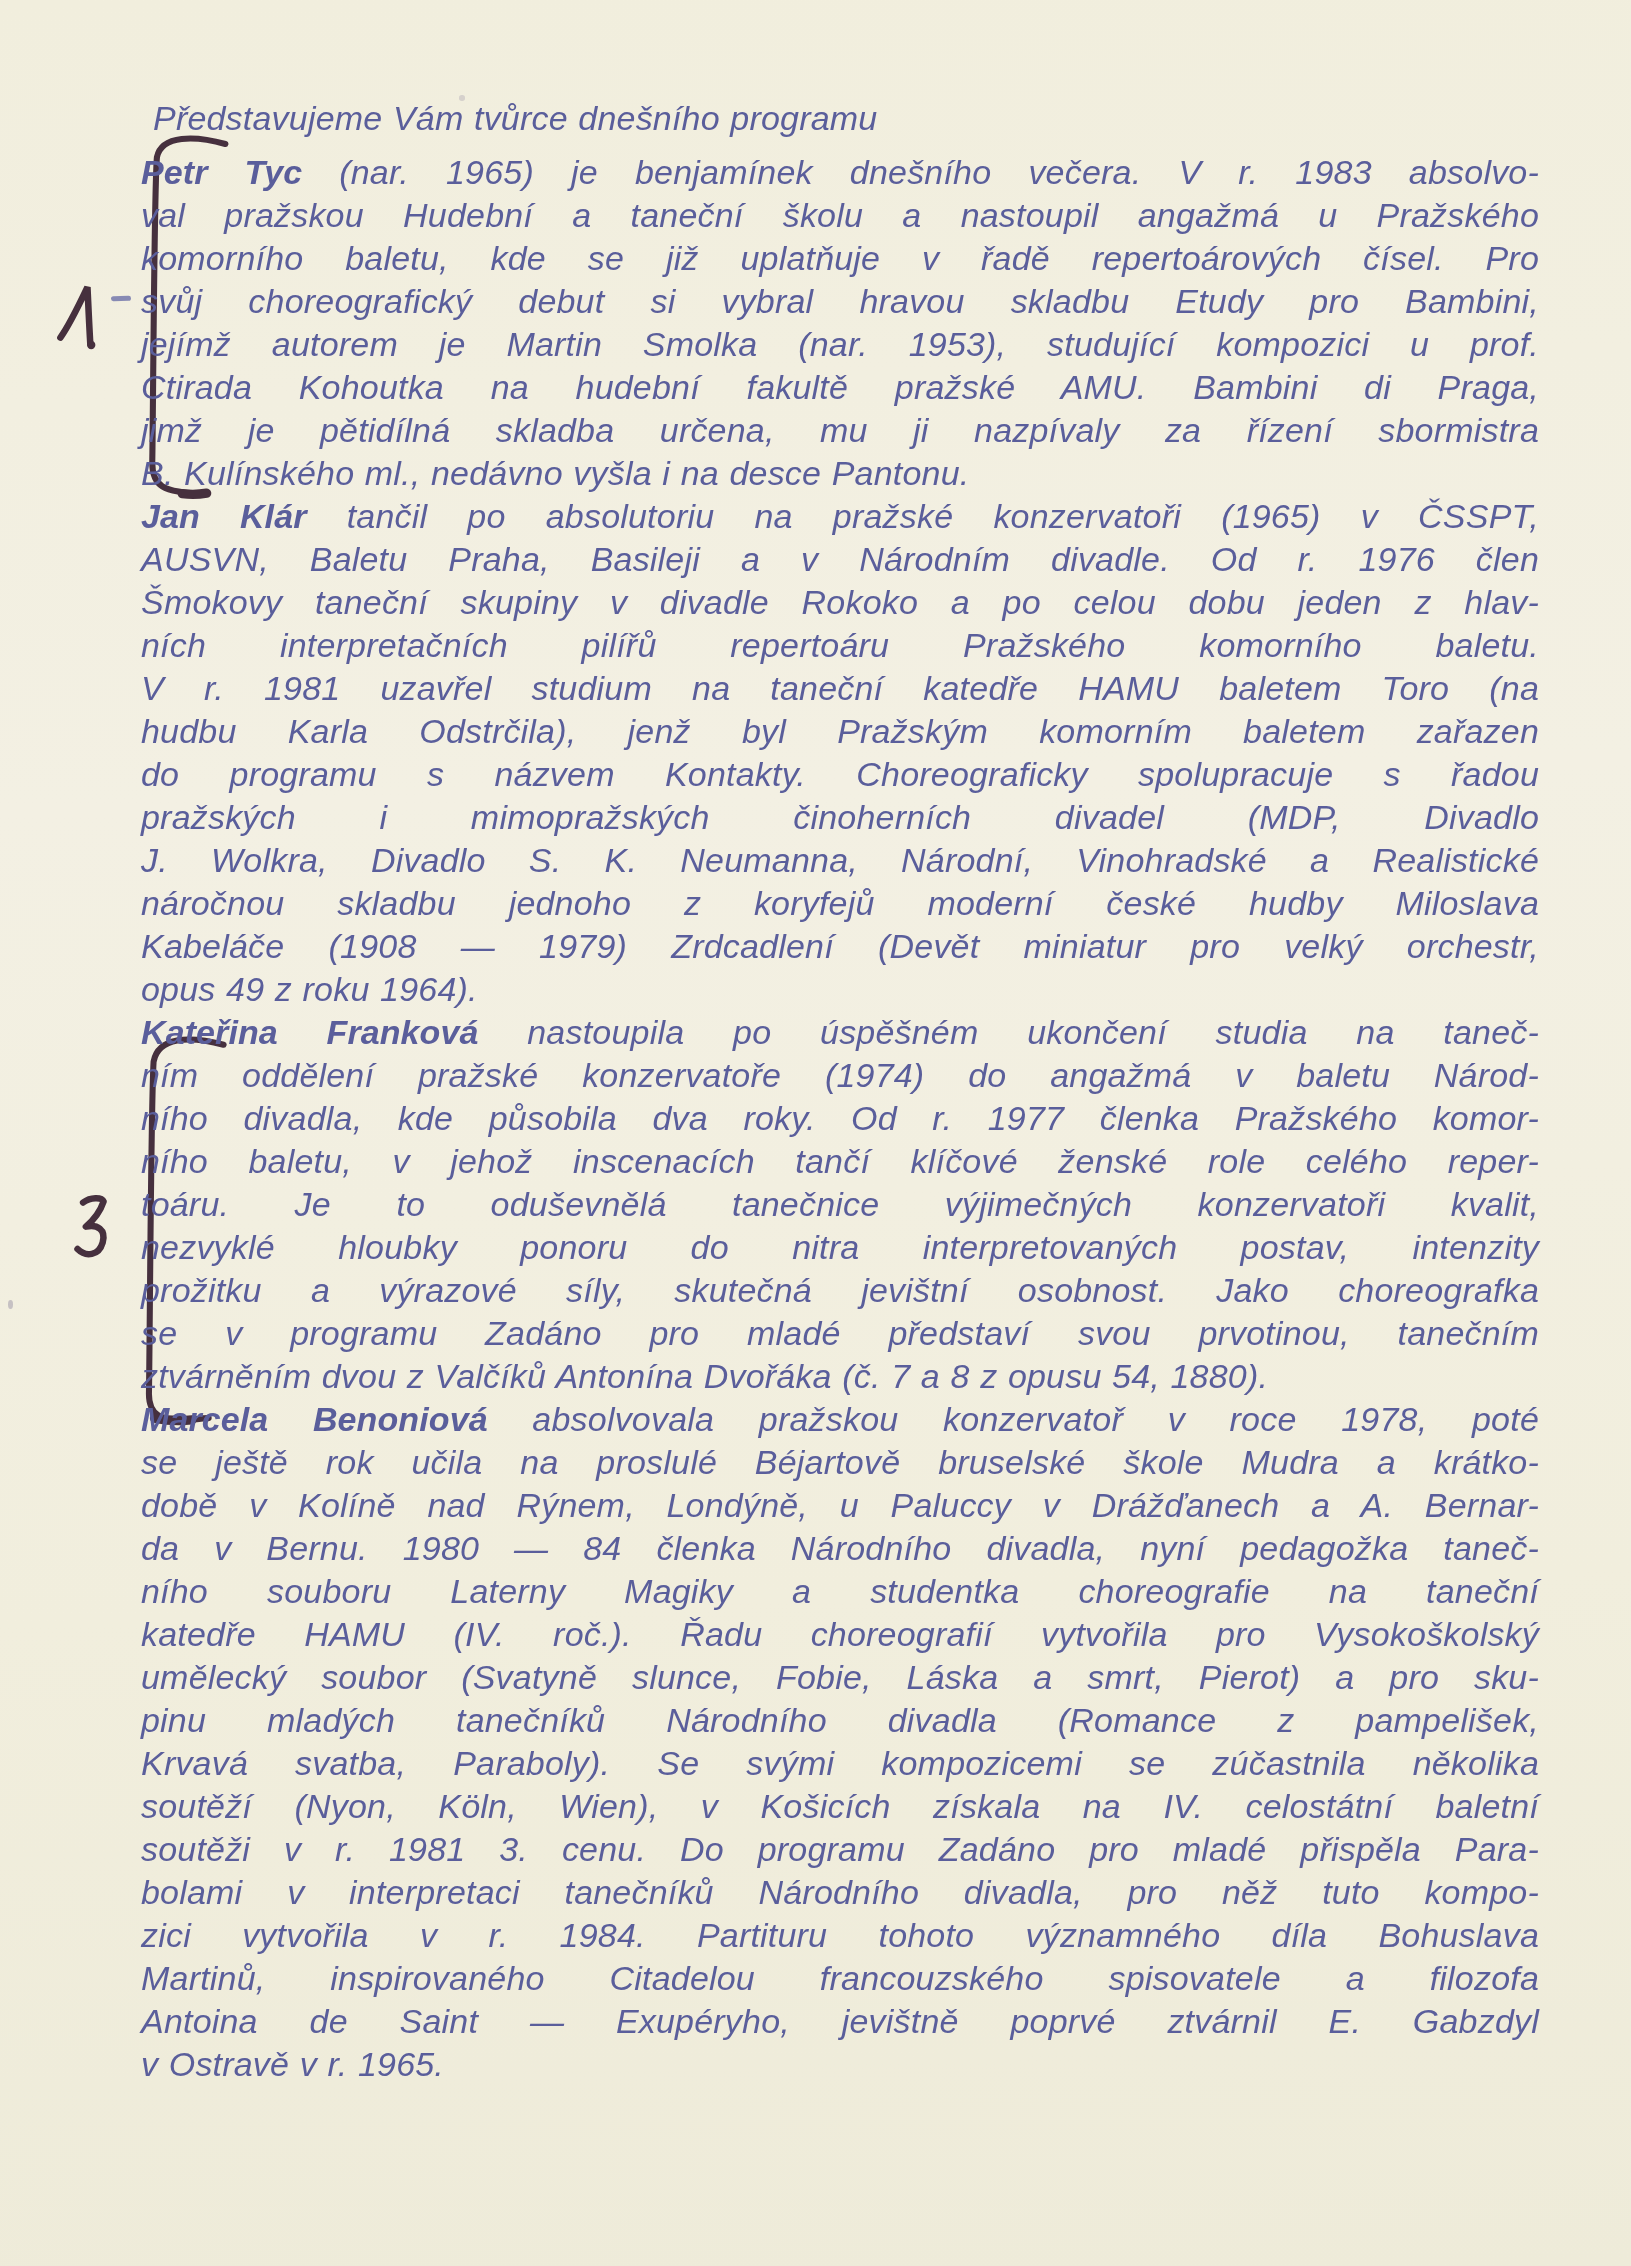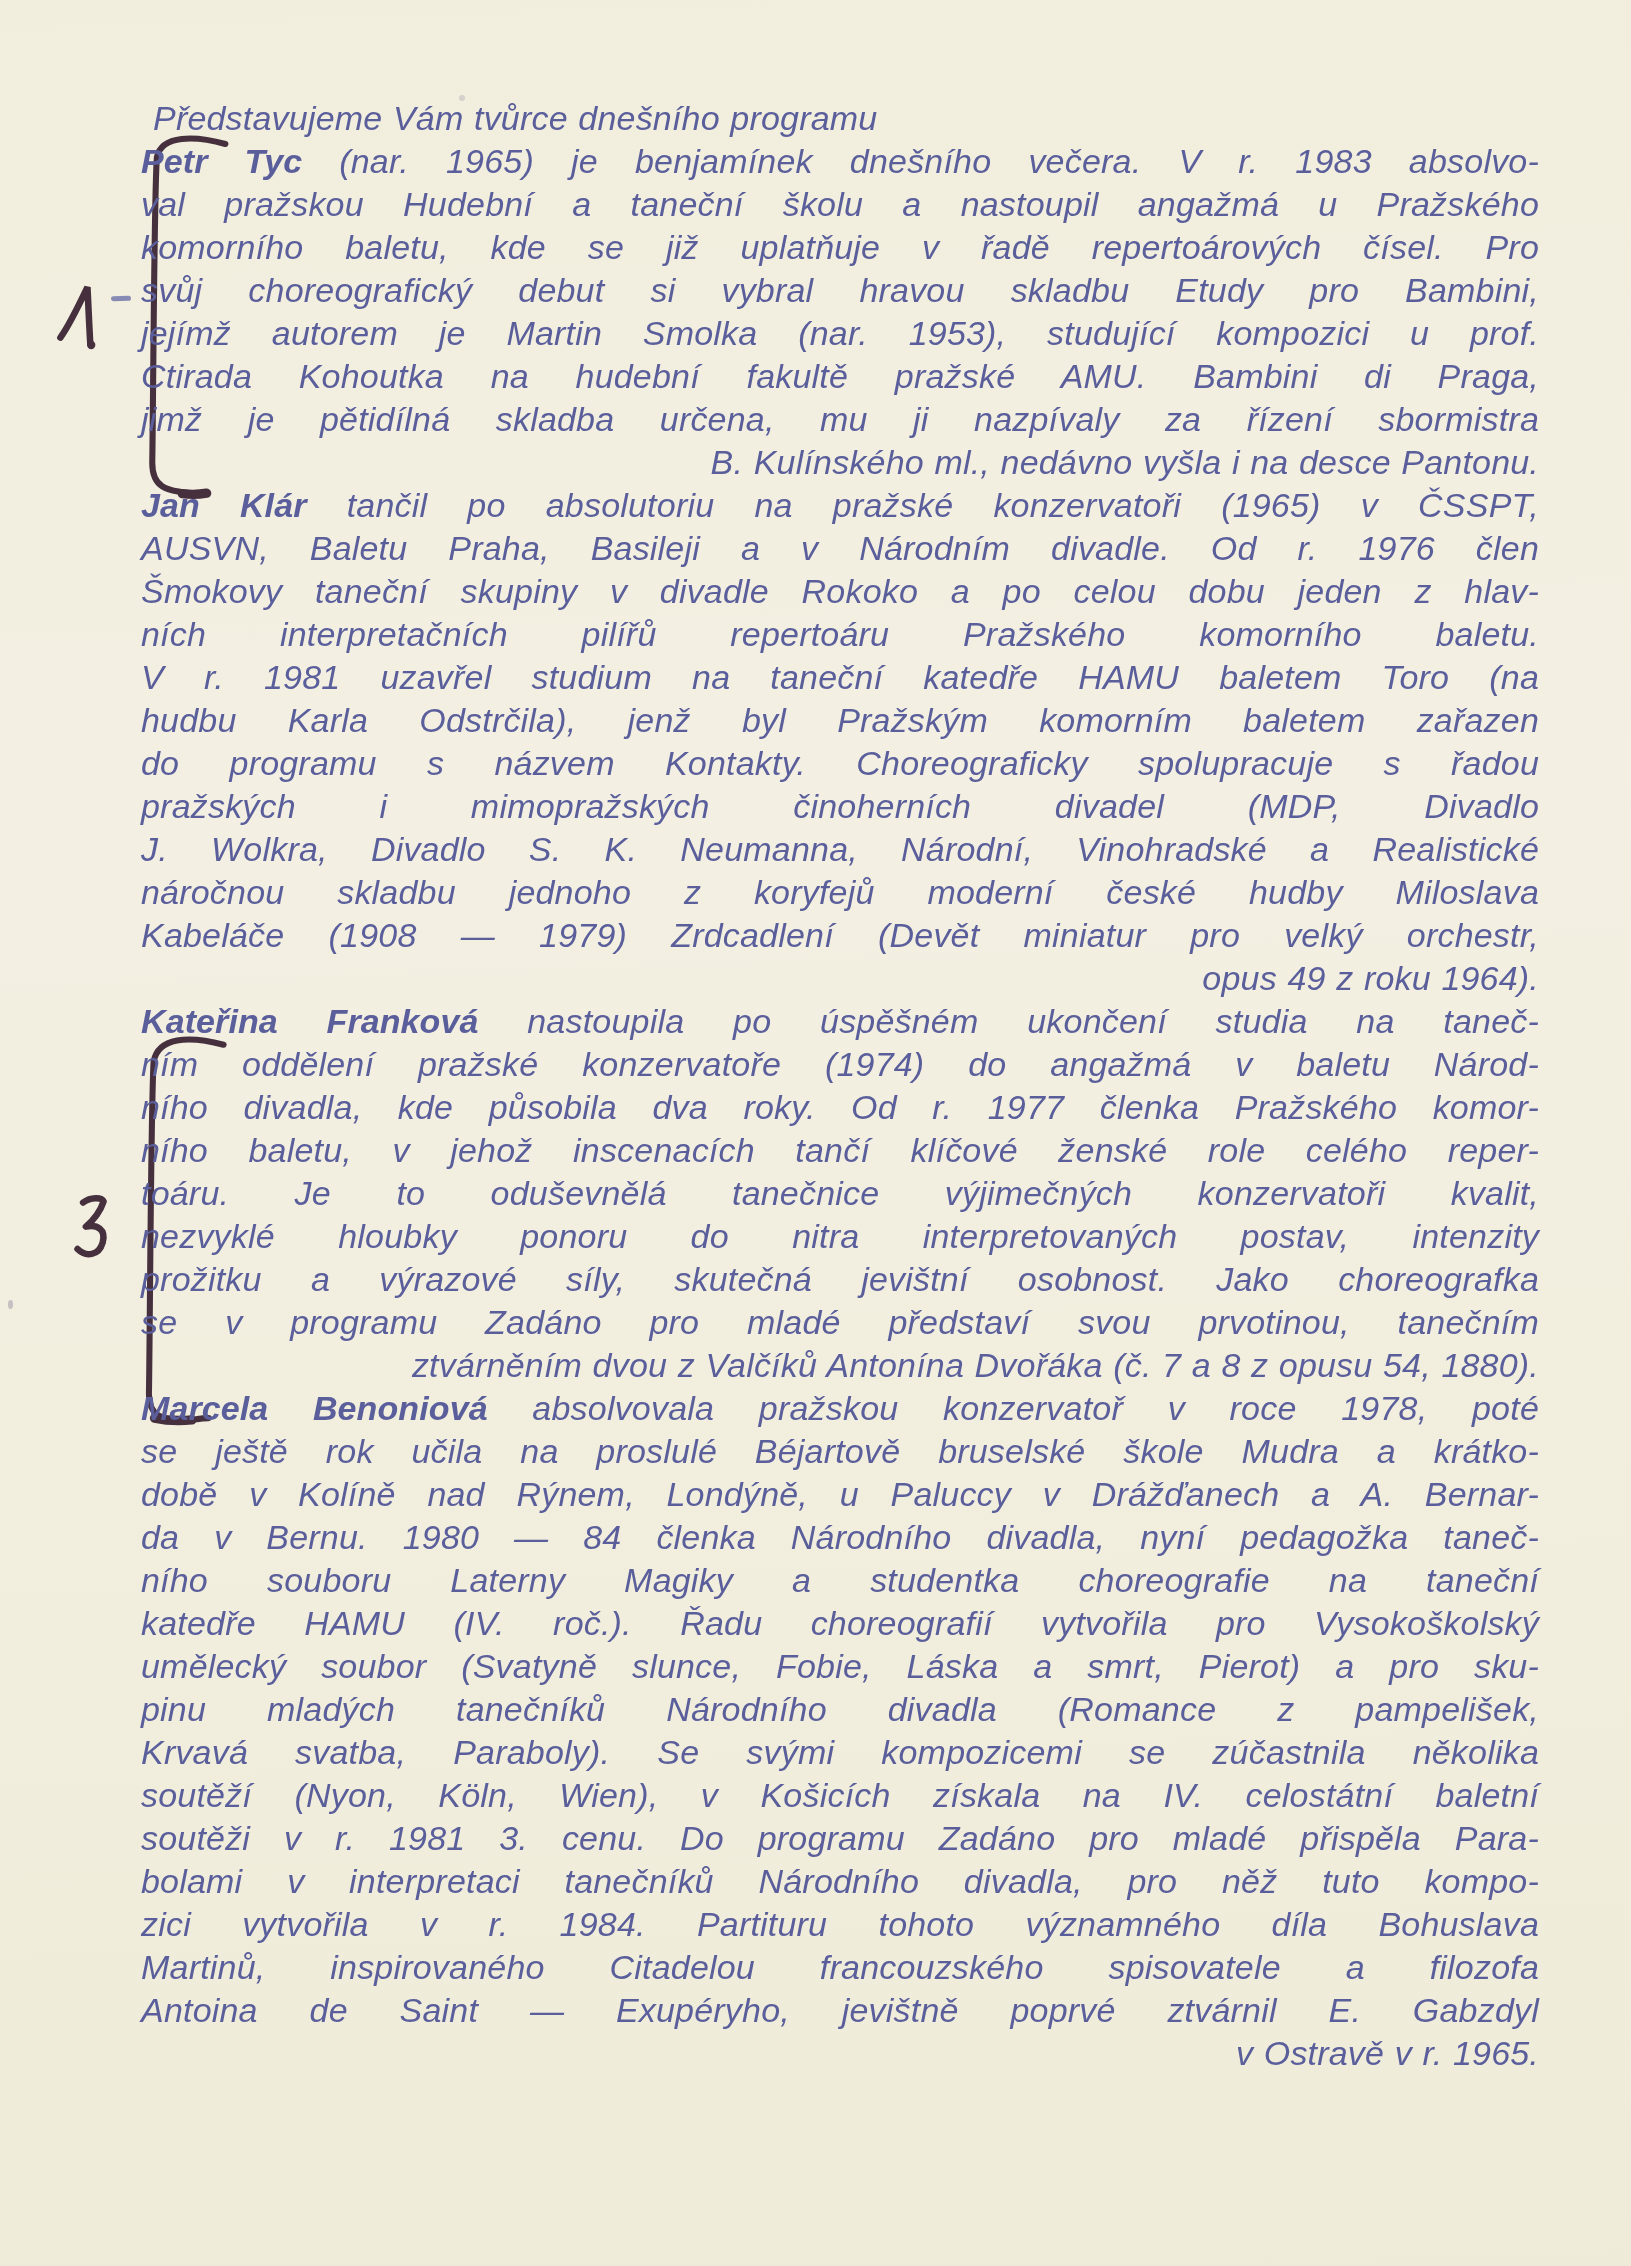--- a/index.html
+++ b/index.html
@@ -18,25 +18,25 @@
   .line{
     font-size:34px;
     line-height:43px;
     height:43px;
     letter-spacing:0.2px;
     word-spacing:0.9px;
     overflow:visible;
     white-space:normal;
   }
   .line.j{text-align:justify;text-align-last:justify;-moz-text-align-last:justify;}
-  .line.last{text-align:right;}
+  .line.last{text-align:left;}
   .title{
     text-align:left;
     padding-left:12px;
-    margin-bottom:0;
+    margin-bottom:11px;
   }
   .name{font-weight:bold;letter-spacing:0.1px;}
   .ann{position:absolute;pointer-events:none;}
   .ann svg{display:block;overflow:visible;}
   .ann path,.ann circle{stroke:var(--ink,#46303e);}
   .margin-dash{
     position:absolute;left:111px;top:296px;width:19.7px;height:4.7px;
     background:#7478ab;border-radius:2.8px;transform:rotate(-2deg);opacity:.85;
   }
   .speck{position:absolute;border-radius:50%;background:#a29aac;opacity:.55;}

